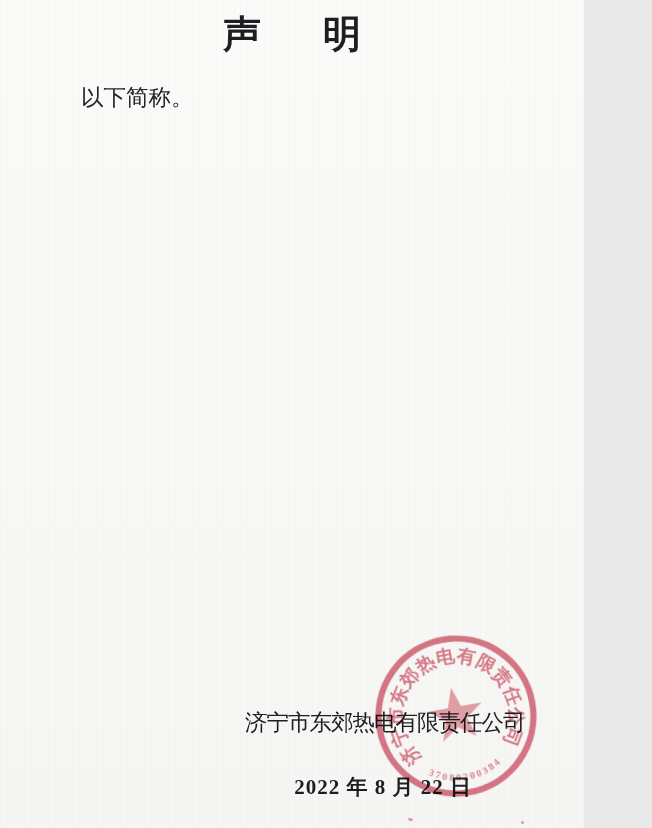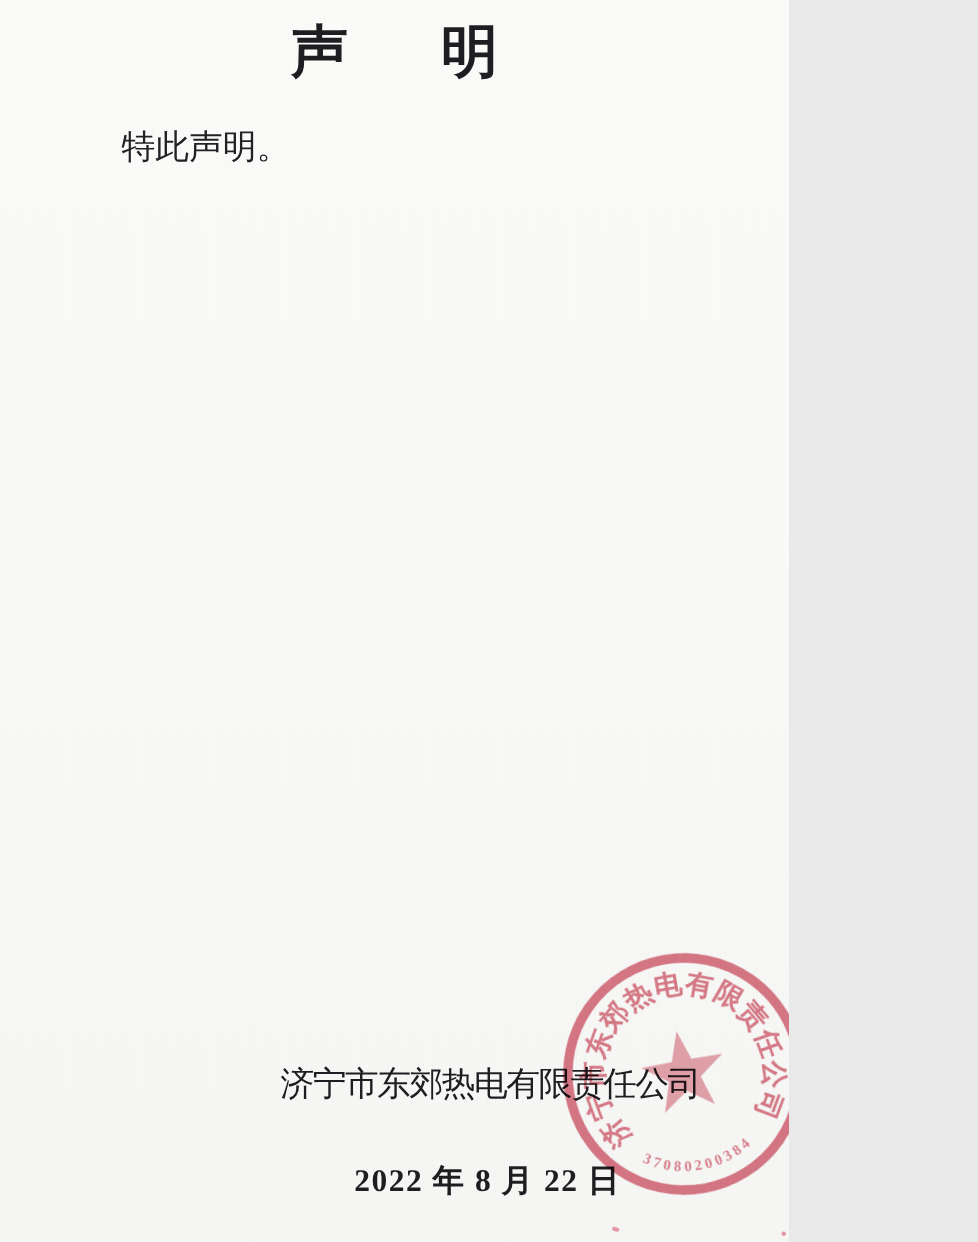--- a/index.html
+++ b/index.html
@@ -2,21 +2,21 @@
 <html lang="zh"><head>
 <meta charset="utf-8">
 <style>
   html,body{margin:0;padding:0;}
   body{
     width:652px;height:828px;overflow:hidden;
     font-family:"Liberation Serif","DejaVu Serif",serif;
     background:#e9e9e9;
   }
   .page{
-    position:relative;width:526px;height:828px;overflow:hidden;
+    position:relative;width:584px;height:828px;overflow:hidden;
     background:
       repeating-linear-gradient(90deg, rgba(130,130,135,0.018) 0 1px, rgba(0,0,0,0) 1px 6px),
       linear-gradient(180deg,#fafaf9 0%,#f8f8f7 55%,#f5f5f4 100%);
     color:#232326;
   }
   .title{
     margin:0;padding-top:9px;padding-left:12px;
     text-align:center;
     font-size:38px;font-weight:bold;
     letter-spacing:12px;
@@ -58,21 +58,21 @@
   .speck.s2{left:521px;top:821px;width:3px;height:3px;}
 </style>
 </head>
 <body>
 
 <div class="page">
 
   <h1 class="title">声　明</h1>
 
   <div class="body-text">
-    <p>特此声明。</p>
+    <p>以下简称。</p>
   </div>
 
   <div class="sign-block">
     <div class="sign-company">济宁市东郊热电有限责任公司</div>
     <div class="sign-date">2022 年 8 月 22 日</div>
   </div>
 
   <svg class="seal" viewBox="0 0 200 200" aria-hidden="true">
     <defs>
       <path id="arcTop" d="M 52.7 137 A 60 60 0 1 1 147.3 137" fill="none"></path>

